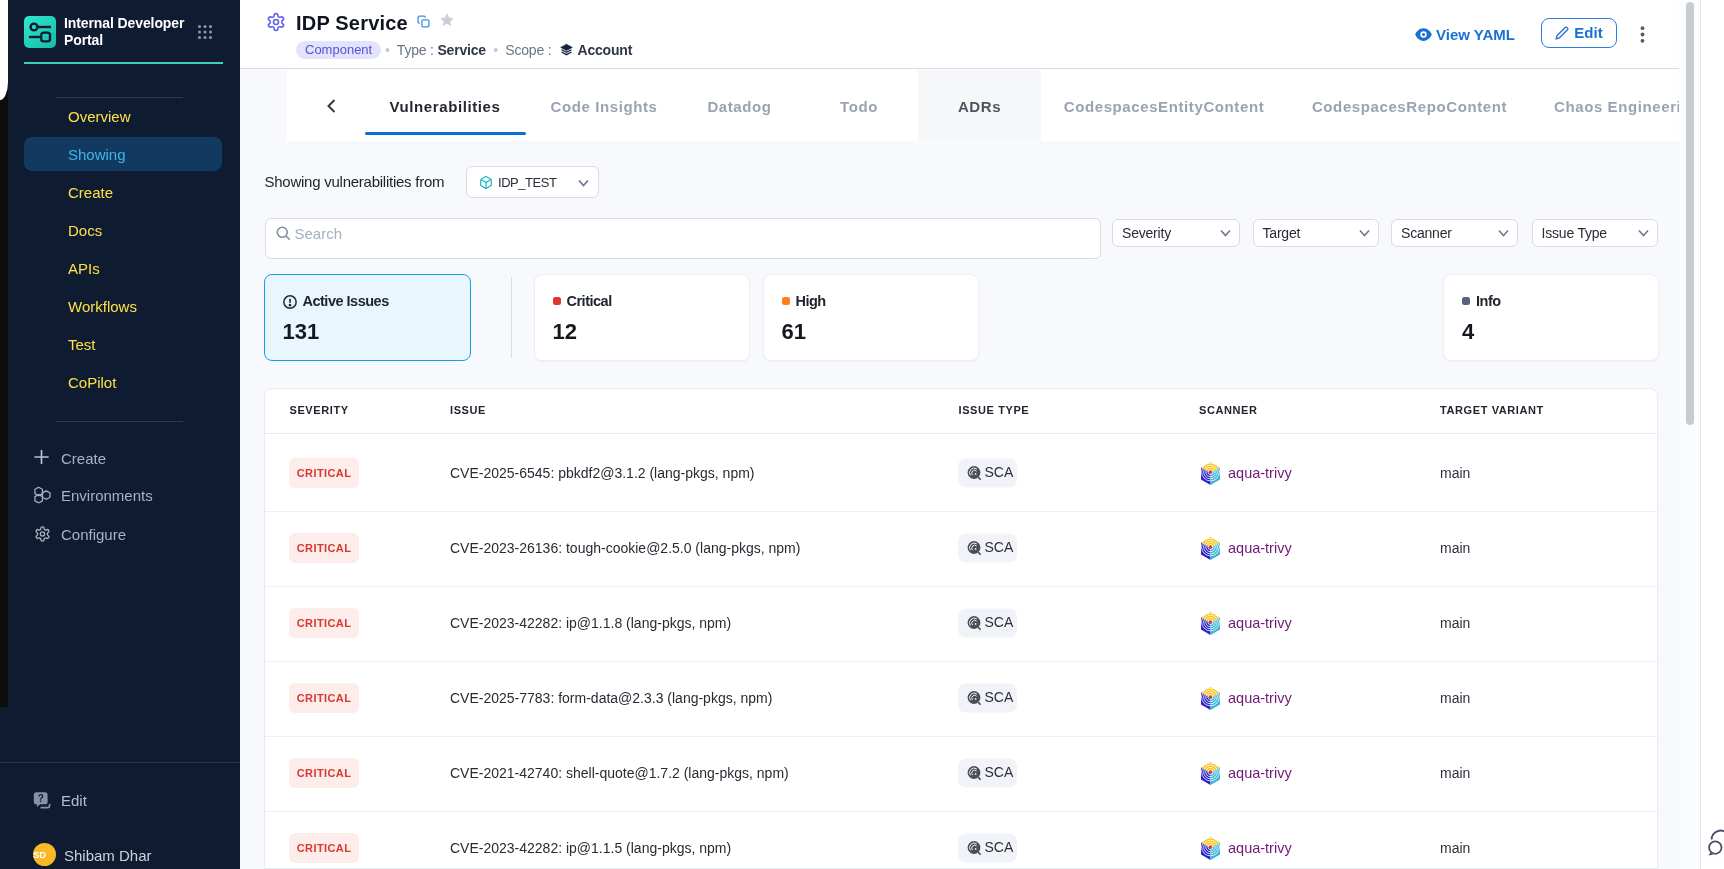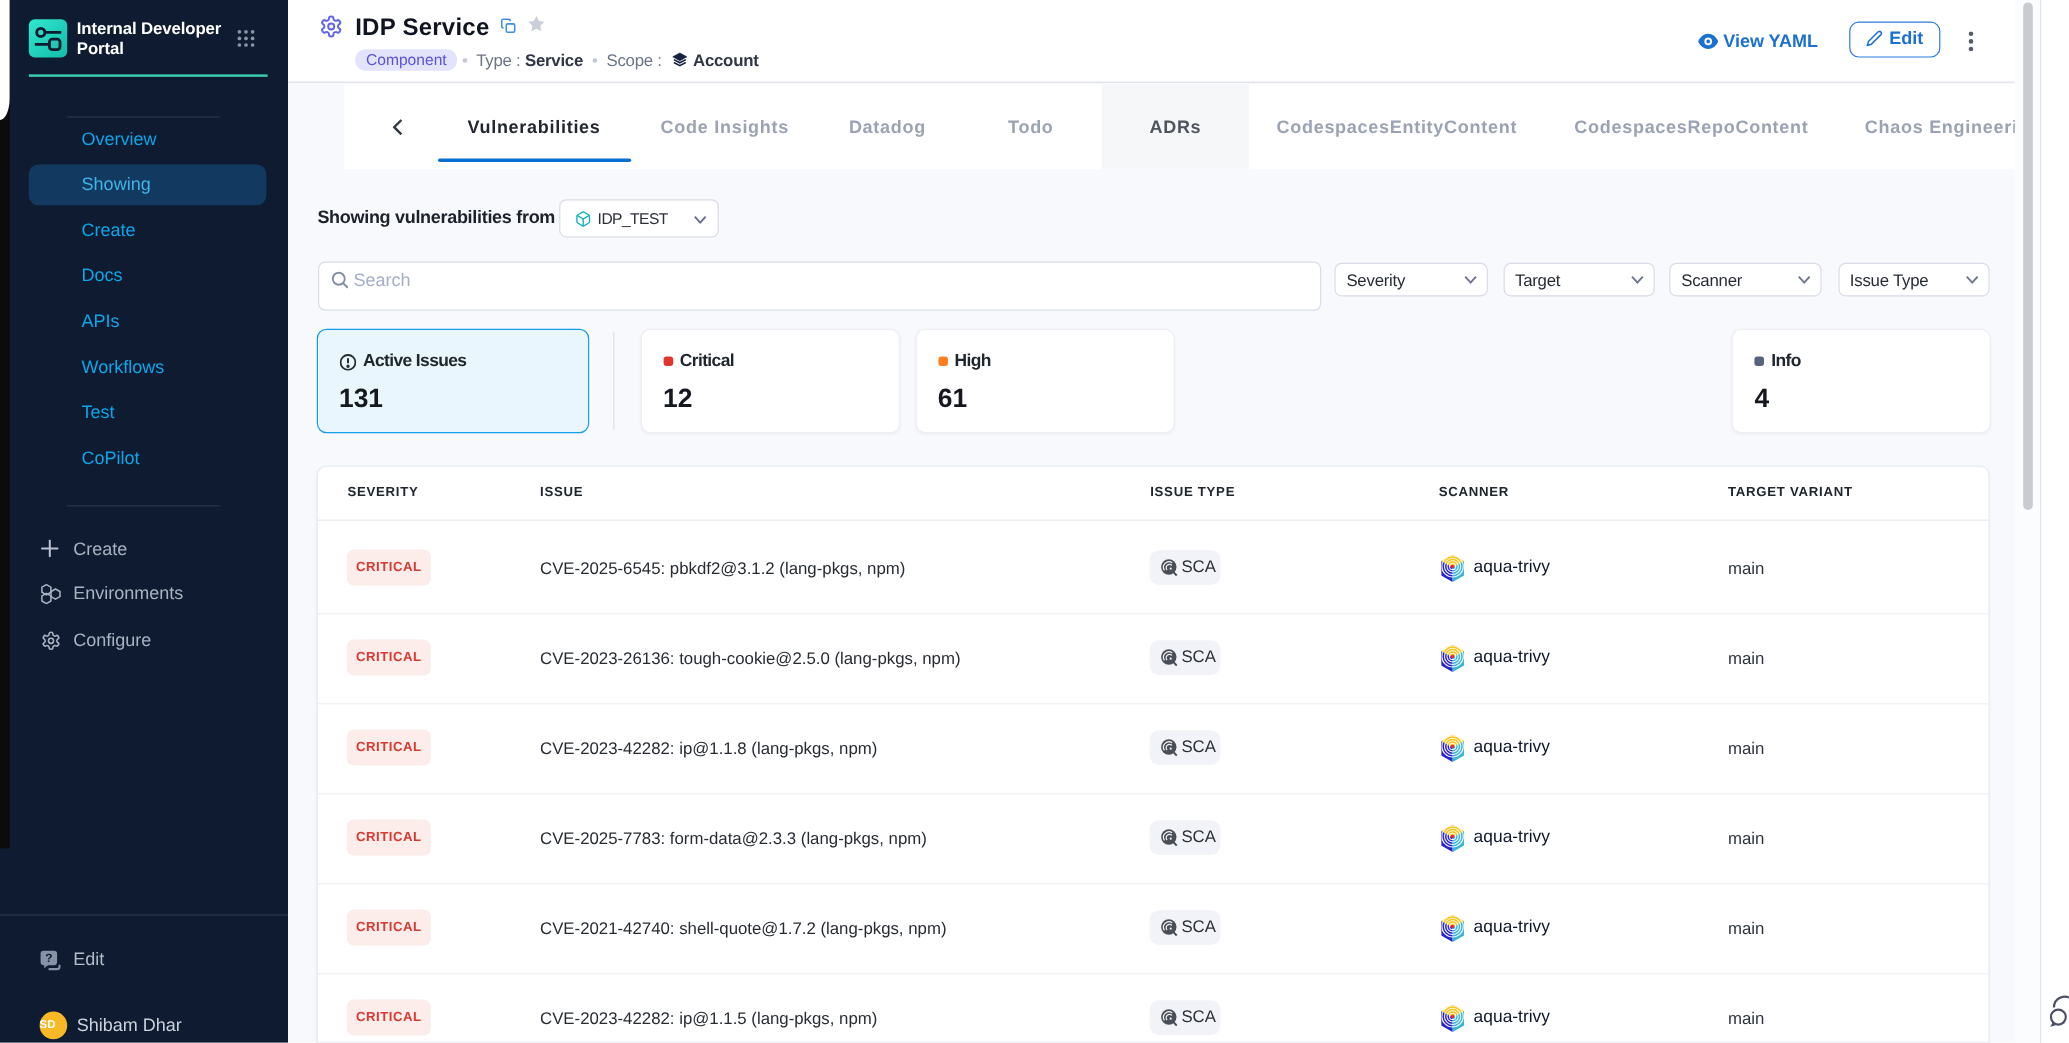--- a/index.html
+++ b/index.html
@@ -9,21 +9,21 @@
 
 #sidebar { position:absolute; left:0; top:0; width:240px; height:869px; background:#0e1b30; }
 #stripBlack { position:absolute; left:0; top:88px; width:8px; height:619px; background:#0c0c0c; }
 #stripWhite { position:absolute; left:0; top:0; width:8px; height:100px; background:#fff; border-bottom-right-radius:8px 18px; }
 #logoSq { position:absolute; left:24px; top:16px; width:32px; height:32px; border-radius:5px;
   background:linear-gradient(135deg,#31e7cf 0%,#14bca8 100%); }
 #logoTitle { position:absolute; left:64px; top:15px; width:140px; color:#fff; font-size:14px; font-weight:700; line-height:16.5px; letter-spacing:-.1px;}
 #gridIcon { position:absolute; left:197px; top:24px; }
 #tealLine { position:absolute; left:24px; top:61.5px; width:199px; height:2.5px; background:#3fd0b2; }
 .navDiv1 { position:absolute; left:56px; top:97px; width:127px; height:1px; background:#2b3650; }
-.navItem { position:absolute; left:68px; transform:translateY(-50%); color:#0ea5e9; font-size:15px; }
+.navItem { position:absolute; left:68px; transform:translateY(-50%); color:#fde047; font-size:15px; }
 #catalogPill { position:absolute; left:24px; top:137px; width:198px; height:34px; background:#123a60; border-radius:8px; }
 .navItem.active { color:#40b2e8; }
 .botItem { position:absolute; color:#a9b2c2; font-size:15px; transform:translateY(-50%); left:61px; }
 .botIcon { position:absolute; left:34px; transform:translateY(-50%); }
 .navDiv2 { position:absolute; left:0px; top:762px; width:240px; height:1px; background:#2b3549; }
 #avatar { position:absolute; left:33px; top:843px; width:23px; height:23px; border-radius:50%; background:#f9b826; color:#fff; font-size:9.5px; font-weight:700; line-height:23px; }
 
 
 #main { position:absolute; left:240px; top:0; width:1460px; height:869px; background:#f7f9fc;padding-left:20px; }
 #header { position:absolute; left:0; top:0; width:1460px; height:69px; background:#fff; border-bottom:1px solid #dcdee9; }
@@ -36,46 +36,46 @@
 #editBtn { position:absolute; left:1301px; top:18px; width:76px; height:30px; border:1.5px solid #2e7ce0; border-radius:8px; color:#1b70d4; font-size:15px; font-weight:700; text-align:center; line-height:27px; }
 
 
 .tab { position:absolute; top:27.5px; transform:translateX(-50%); font-size:15px; font-weight:600; color:#9ba3b3; white-space:nowrap; letter-spacing:.6px; }
 .tab.active { color:#23272f; font-weight:700; }
 .tab.adrs { color:#4e555e; }
 #adrsBg { position:absolute; left:631px; top:0; width:123px; height:71px; background:#f6f7f9; }
 #tabUnderline { position:absolute; left:78px; top:61.5px; width:161px; height:3px; background:#0b6fd1; border-radius:2px; }
 
 
-#showTxt { position:absolute; left:24.5px; top:173px; font-size:15px; font-weight:700; color:#1c212a; letter-spacing:-.25px; }
+#showTxt { position:absolute; left:24.5px; top:173px; font-size:15px; font-weight:400; color:#1c212a; letter-spacing:-.25px; }
 #projSel { position:absolute; left:226px; top:166px; width:133px; height:32px; background:#fff; border:1px solid #d8dae6; border-radius:6px; }
 #searchBox { position:absolute; left:24.5px; top:218px; width:836px; height:41px; background:#fff; border:1px solid #d9dce8; border-radius:6px; }
 #searchBox span { position:absolute; left:29px; top:6px; color:#a6b0c4; font-size:15px; }
 .filter { position:absolute; top:219px; height:27.5px; background:#fff; border:1px solid #d9dce8; border-radius:6px; font-size:14px; color:#272c35; line-height:26px; padding-left:9px; letter-spacing:-.2px; }
 .filter svg { position:absolute; right:8px; top:9px; }
 
 
 .card { position:absolute; top:273.5px; width:216px; height:87px; background:#fff; border:1px solid #edeff5; border-radius:8px; box-shadow:0 1px 2px rgba(20,30,60,.04); }
-#cardActive { position:absolute; left:23.5px; top:273.5px; width:227px; height:87px; background:#e9f6fd; border:1px solid #169fe8; border-radius:8px; }
+#cardActive { position:absolute; left:23.5px; top:273.5px; width:207px; height:87px; background:#e9f6fd; border:1px solid #169fe8; border-radius:8px; }
 .cardLabel { position:absolute; left:32px; top:18px; font-size:14.5px; font-weight:600; color:#20262e; letter-spacing:-.5px; }
 .cardNum { position:absolute; left:18px; top:44px; font-size:22px; font-weight:700; color:#15181e; font-variant-numeric:tabular-nums; }
 .dot { position:absolute; left:18px; top:22.5px; width:8px; height:8px; border-radius:2.5px; }
 #cardDivider { position:absolute; left:270.5px; top:277px; width:1px; height:81px; background:#d9dde7; }
 
 
 #tableCard { position:absolute; left:24px; top:388px; width:1394px; height:481px; background:#fff; border:1px solid #e8ebf1; border-radius:8px 8px 0 0; box-shadow:0 1px 2px rgba(20,30,60,.04); }
 .th { position:absolute; top:404px; font-size:11px; font-weight:700; color:#20262e; letter-spacing:.6px; }
 #thBorder { position:absolute; left:25px; top:432.5px; width:1392px; height:1px; background:#e6e9f0; }
 .rowline { position:absolute; left:25px; width:1392px; height:1px; background:#ecEFf4; }
 .badge { position:absolute; left:49px; width:70px; height:30px; background:#fcecea; border-radius:6px; color:#d63a31; font-size:11px; font-weight:700; letter-spacing:.4px; text-align:center; line-height:30px; transform:translateY(-50%); }
 .issue { position:absolute; left:210px; transform:translateY(-50%); font-size:14px; color:#272c33; }
 .chip { position:absolute; left:717.5px; width:59px; height:29px; background:#f2f3f8; border-radius:8px; transform:translateY(-50%); }
 .chip span { position:absolute; left:27px; top:5px; font-size:14px; font-weight:500; color:#2a2f36; }
 .scanner { position:absolute; left:961px; transform:translateY(-50%); }
-.scanner span { position:absolute; left:27px; top:4px; font-size:14.5px; color:#0f172a; white-space:nowrap; }
+.scanner span { position:absolute; left:27px; top:4px; font-size:14.5px; color:#701a75; white-space:nowrap; }
 .tmain { position:absolute; left:1200px; transform:translateY(-50%); font-size:14px; color:#2c323b; }
 
 
 #gutter { position:absolute; left:1700px; top:0; width:24px; height:869px; background:#fff; border-left:1px solid #dfe2e8; }
 #scrollTrack { position:absolute; left:1679px; top:0; width:21px; height:869px; background:#fbfcfd; }
 #scrollThumb { position:absolute; left:1686px; top:2px; width:8px; height:423px; background:#c9cbd1; border-radius:4px; }
 </style>
 </head>
 <body>
 <div id="sidebar">

